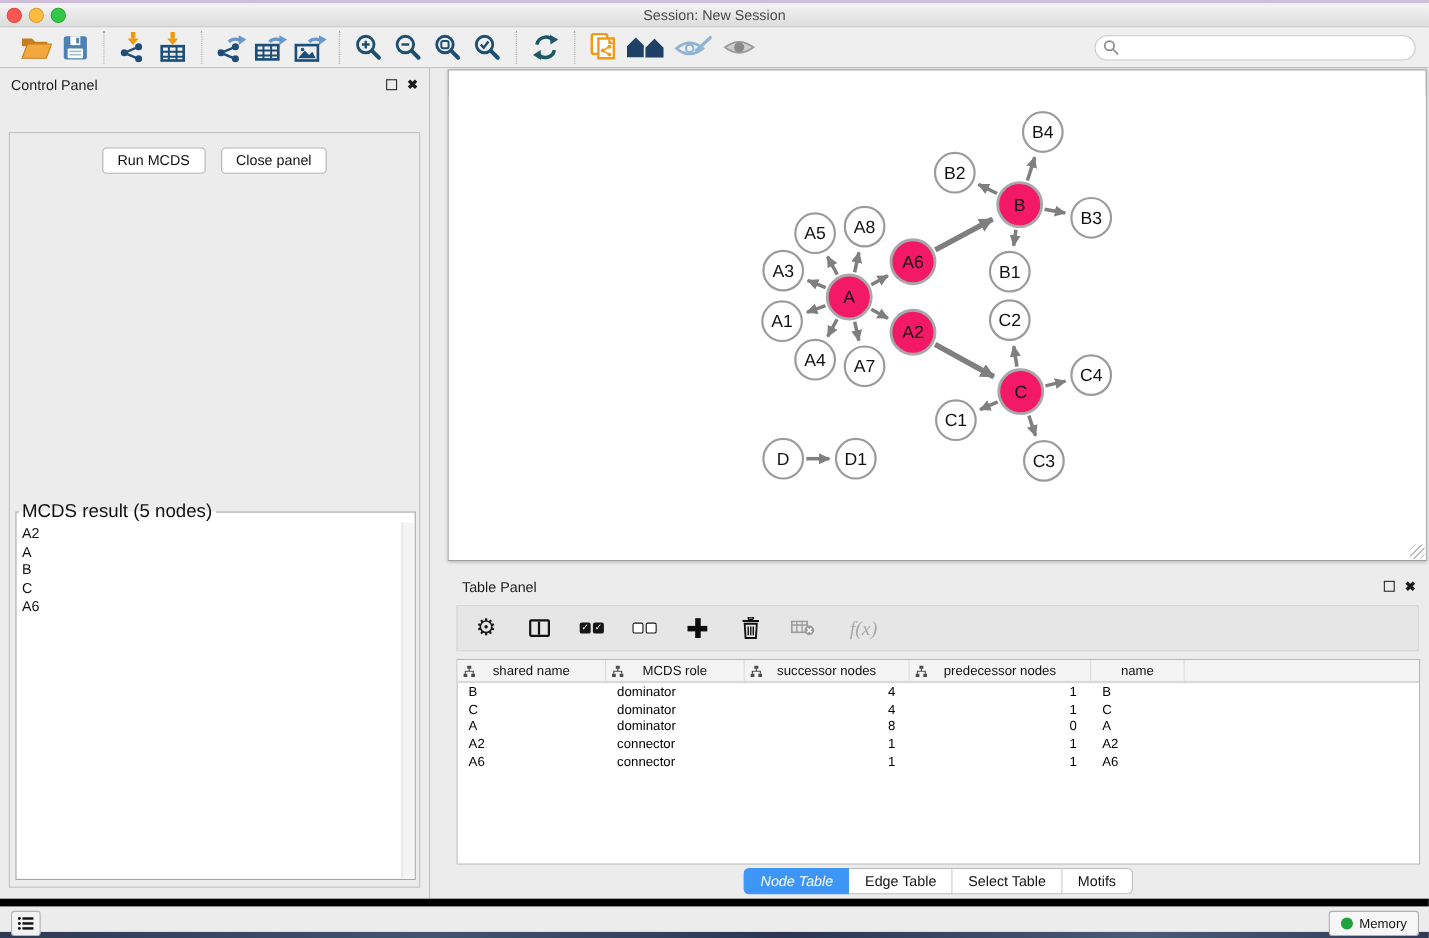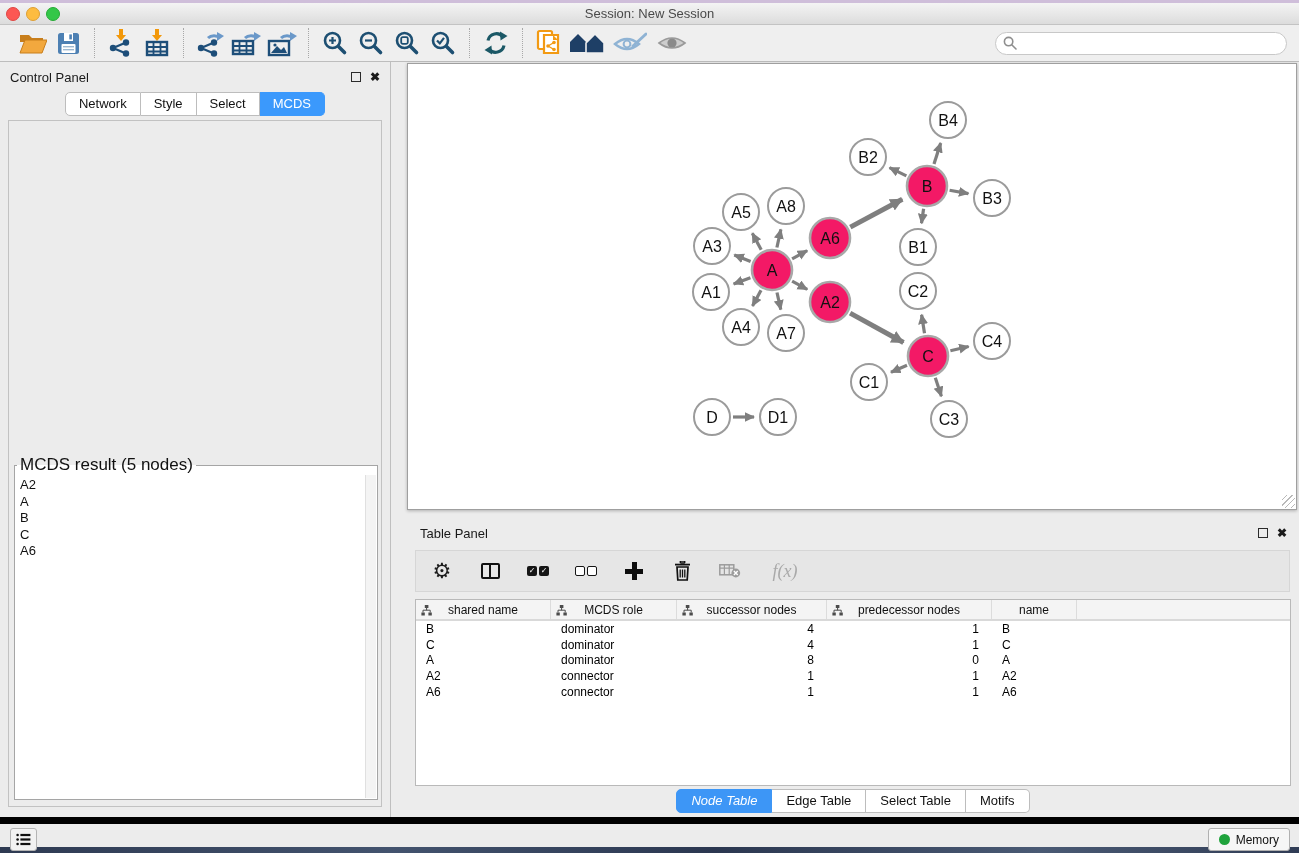--- a/index.html
+++ b/index.html
@@ -287,27 +287,25 @@
 </div>
 
 <div class="abs" id="control-panel">
   <div class="panel-head">
     <span class="ph-title">Control Panel</span>
     <span class="ph-icons">
       <span class="float-box"></span>
       <span class="close-x">✖</span>
     </span>
   </div>
-  <div class="seg-tabs" id="cp-tabs">
-      <span class="seg">Network</span>
-      <span class="seg">Style</span>
-      <span class="seg">Select</span>
-      <span class="seg active">MCDS</span>
+  <div id="cp-content">
+    <div id="cp-buttons">
+      <button class="mac-btn">Run MCDS</button>
+      <button class="mac-btn">Close panel</button>
     </div>
-  <div id="cp-content">
     <fieldset id="result-fieldset">
       <legend>MCDS result (5 nodes)</legend>
       <div class="rel" style="position:absolute;left:0;right:0;top:0;bottom:0;">
         <div id="result-list">
             <div>A2</div>
             <div>A</div>
             <div>B</div>
             <div>C</div>
             <div>A6</div>
           </div>

